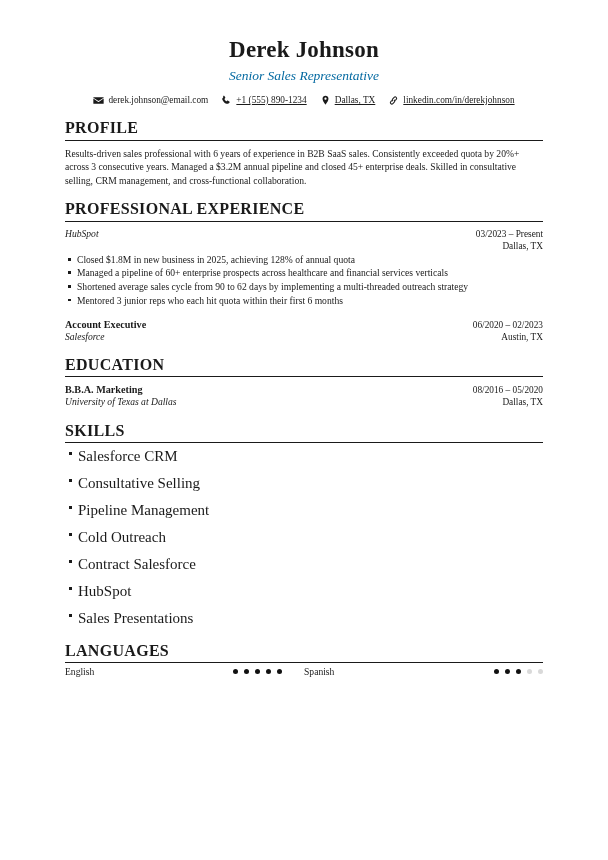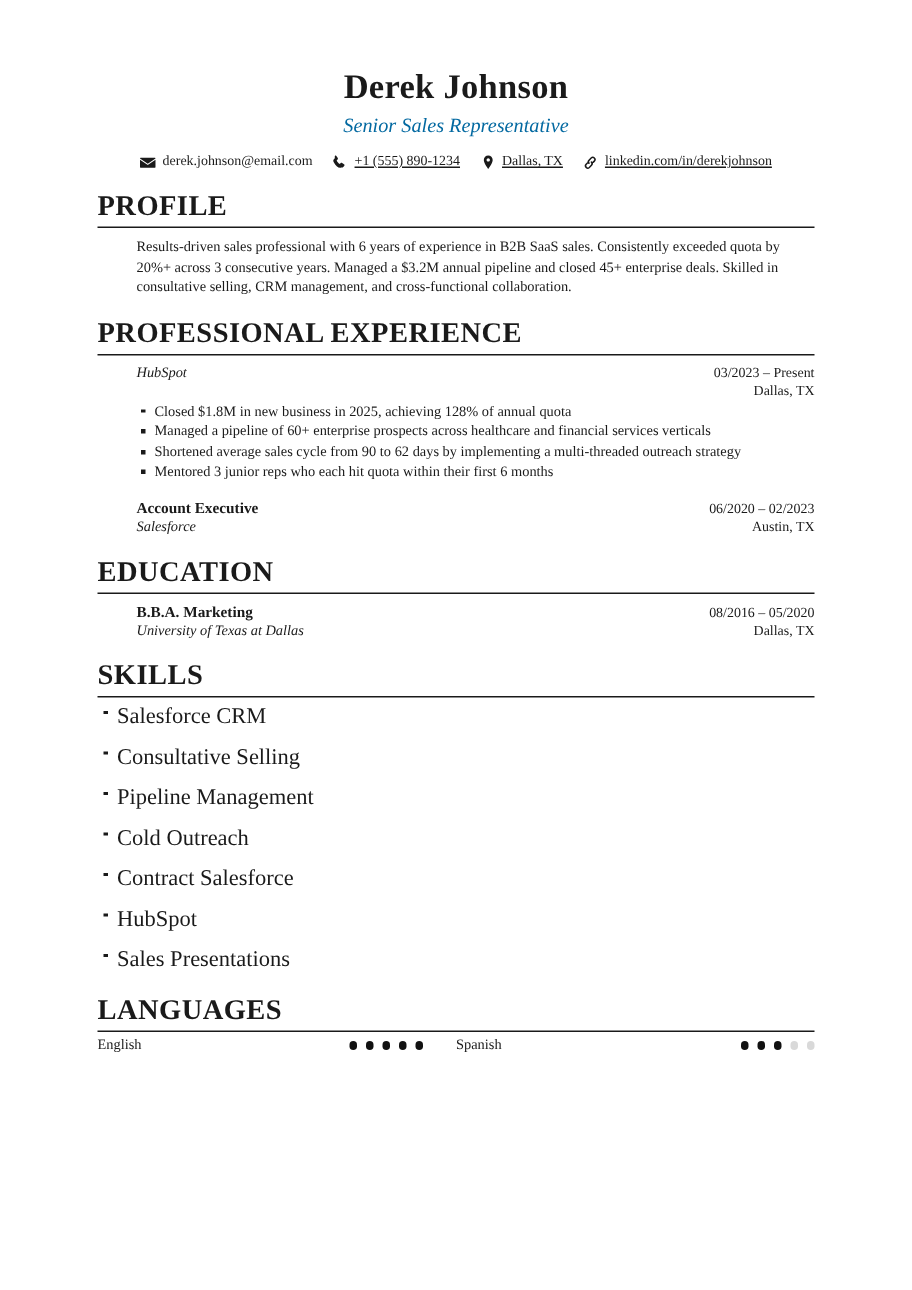--- a/index.html
+++ b/index.html
@@ -12,21 +12,21 @@
     height: 860px;
     font-family: "Liberation Serif", "DejaVu Serif", serif;
     color: #1a1a1a;
     -webkit-font-smoothing: antialiased;
   }
   .page {
     width: 608px;
     height: 695px;
     background: #ffffff;
     box-sizing: border-box;
-    padding: 40px 65px 0 65px;
+    padding: 32px 65px 0 65px;
     position: relative;
   }
 
   
   .name {
     text-align: center;
     font-size: 23px;
     font-weight: bold;
     letter-spacing: 0.2px;
     margin: 4px 0 0 0;
@@ -66,34 +66,34 @@
     height: 11px;
     margin-right: 4px;
     flex: none;
   }
   .contact-icon svg { display: block; }
   .contact-text { display: inline-block; }
 
   
   .section { margin-top: 13px; }
   .section-title {
-    font-size: 19px;
+    font-size: 16px;
     font-weight: bold;
     letter-spacing: 0.3px;
     line-height: 1.15;
     margin: 0;
     padding-bottom: 1px;
   }
   .section-rule {
     border: 0;
     border-top: 1.6px solid #1a1a1a;
     margin: 1px 0 0 0;
     height: 0;
   }
-  .section-body { margin-top: 6px; margin-left: 26px; }
+  .section-body { margin-top: 6px; }
 
   .profile-text {
     font-size: 9.6px;
     line-height: 1.42;
     margin: 0;
     text-align: left;
   }
 
   
   .entry { margin-top: 0; }

